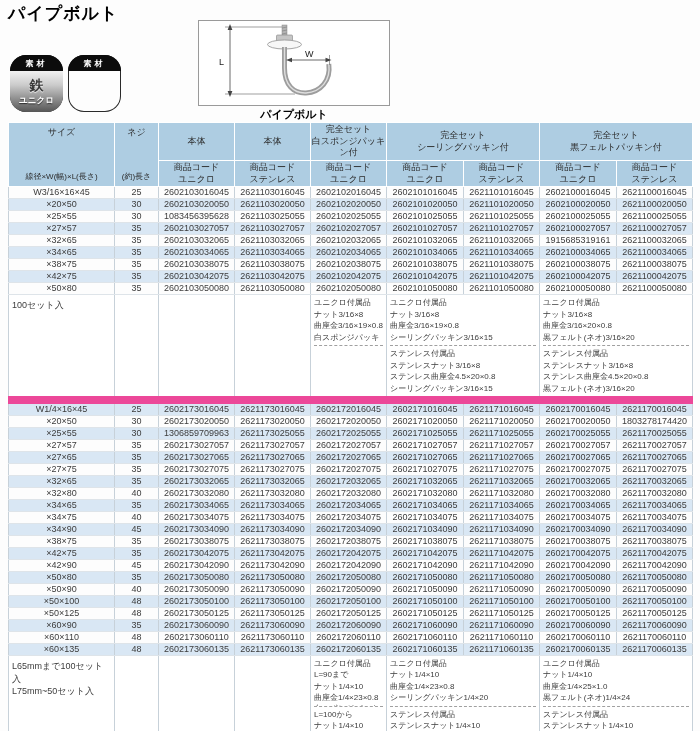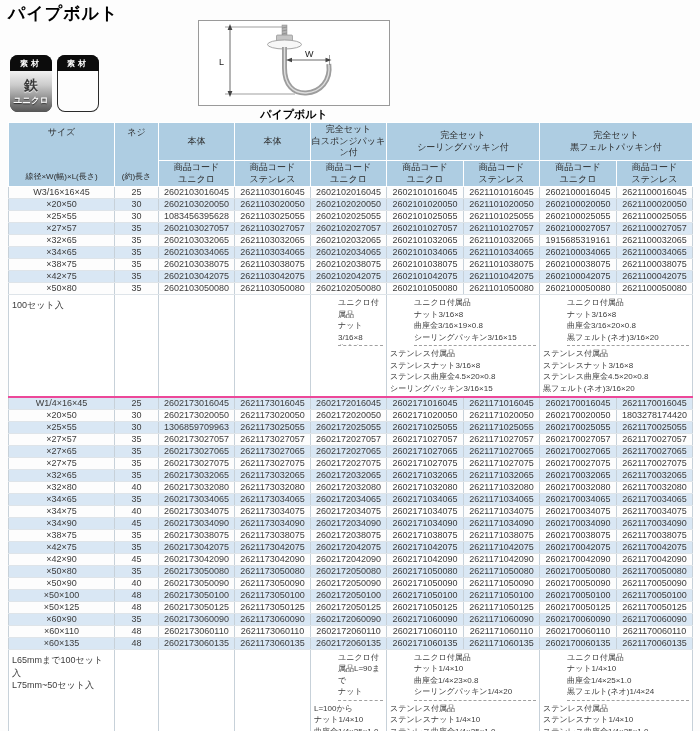--- a/index.html
+++ b/index.html
@@ -9,21 +9,21 @@
     font-family:"Liberation Sans","DejaVu Sans",sans-serif;
     color:#333; overflow:hidden;
   }
   .top-area { position:relative; height:122px; }
   .page-title {
     position:absolute; left:8px; top:2px; margin:0;
     font-size:17px; font-weight:bold; color:#000; letter-spacing:1px;
   }
   .badges { position:absolute; left:10px; top:55px; display:flex; gap:5px; }
   .badge {
-    width:42px; height:57px; border-radius:8px; overflow:hidden;
+    width:53px; height:57px; border-radius:16px; overflow:hidden;
     box-shadow:inset 0 0 0 1px #2a2a2a;
   }
   .badge-top {
     background:#0c0c0c; color:#fff; font-size:8px; font-weight:bold;
     text-align:center; padding:3px 0 2px; letter-spacing:3px;
   }
   .badge-body {
     height:43px; display:flex; flex-direction:column; align-items:center; justify-content:center;
     background:linear-gradient(180deg,#f1f1f1 0%,#cccccc 32%,#8e8e8e 65%,#4d4d4d 100%);
   }
@@ -54,29 +54,29 @@
   thead tr.h2 th { height:26px; }
   thead .hsub { font-size:8px;margin-top:34px; }
   tbody td {
     border-right:1px solid #c7d1d9; border-bottom:1px solid #dee4e9;
     border-left:1px solid #c7d1d9;
     text-align:center; padding:0; height:11px; line-height:11px;
     color:#3c3c3c; white-space:nowrap; overflow:hidden;
   }
   tbody#sec1 tr:nth-child(even) td { background:#d9e7f4; }
   tbody#sec2 tr:nth-child(odd)  td { background:#d9e7f4; }
-  tbody#sec2 tr:first-child td { border-top:2px solid #ec4899; }
+  tbody#sec2 tr:first-child td { border-top:8px solid #ec4899; }
   tbody.notes td {
     vertical-align:top; text-align:left; font-size:8px; line-height:1.42;
     padding:2px 3px; height:auto; white-space:normal; background:#fff;
   }
   tbody#notes1 tr { height:90px; }
   tbody#notes2 tr { height:97px; }
   tbody.notes td.note-label { text-align:left; font-size:9px; padding-top:4px; }
-  .note-top { border-bottom:1px dashed #a0a0a0; height:49px; padding-bottom:2px; margin-bottom:2px; overflow:hidden;margin-left:24px; }
+  .note-top { border-bottom:1px dashed #a0a0a0; height:49px; padding-bottom:2px; margin-bottom:2px; overflow:hidden; }
   .note-bottom { min-height:38px; }
 </style>
 </head>
 <body>
 
 <div class="top-area">
   <h1 class="page-title">パイプボルト</h1>
 
   <div class="badges" id="badges">
       <div class="badge">

